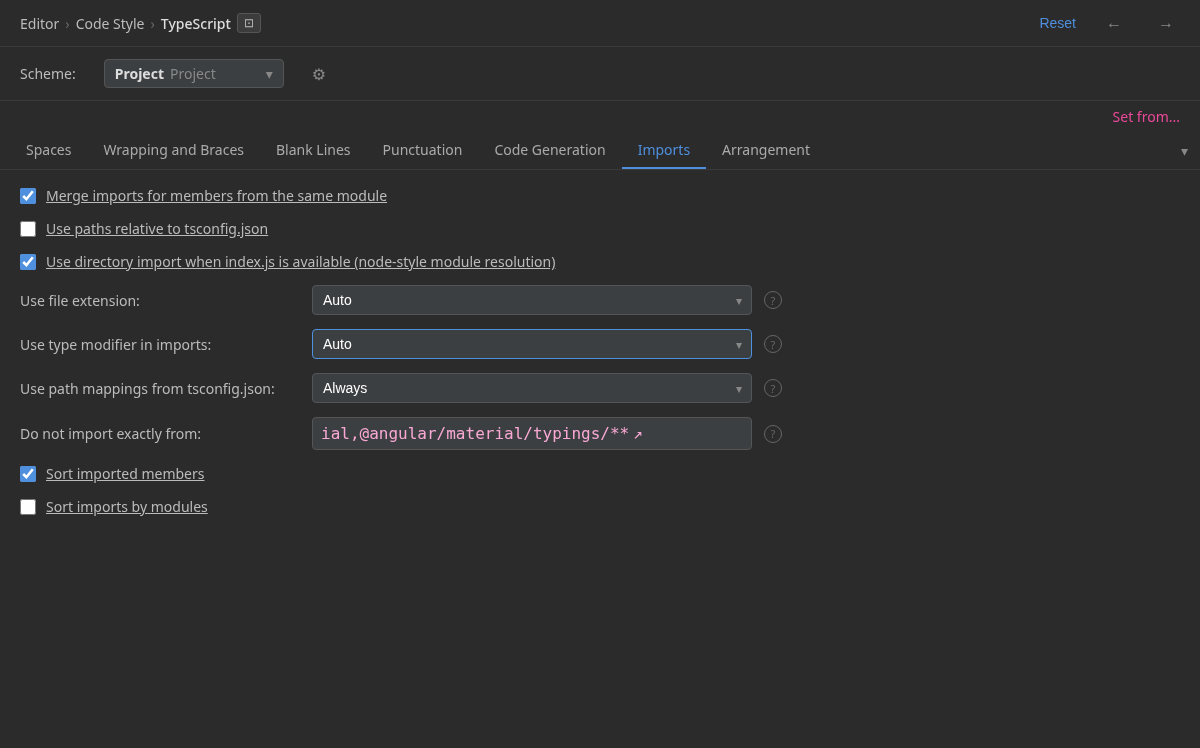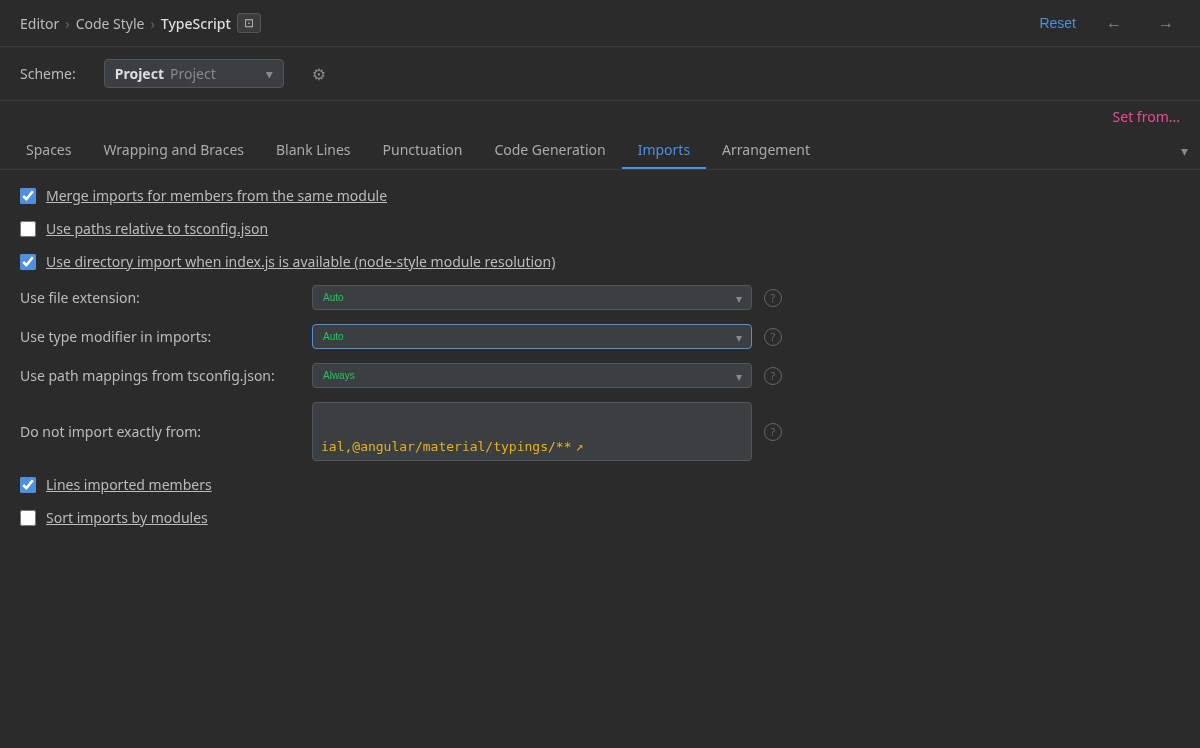--- a/index.html
+++ b/index.html
@@ -204,23 +204,23 @@
       position: relative;
       flex: 1;
       max-width: 440px;
     }
 
     .select-wrapper select {
       width: 100%;
       background: #3c3f41;
       border: 1px solid #555;
       border-radius: 4px;
-      color: #22c55e;
+      color: #ffffff;
       padding: 6px 30px 6px 10px;
-      font-size: 10px;
+      font-size: 14px;
       cursor: pointer;
       appearance: none;
       -webkit-appearance: none;
       outline: none;
     }
 
     .select-wrapper.active-border select {
       border: 1.5px solid #4e8fde;
     }
 
@@ -255,27 +255,26 @@
       background: #3c3f41;
       border: 1px solid #555;
       border-radius: 4px;
       padding: 6px 8px;
       gap: 4px;
       max-width: 440px;
       flex: 1;
     }
 
     .text-input-inner span {
-      color: #eab308;
+      color: #f9a8d4;
       font-family: monospace;
-      font-size: 13px;
+      font-size: 16px;
       overflow: hidden;
       text-overflow: ellipsis;
       white-space: nowrap;
-      margin-top: 30px;
     }
 
     .expand-icon {
       color: #888;
       font-size: 12px;
       flex-shrink: 0;
     }
   </style>
 </head>
 <body>
@@ -354,19 +353,19 @@
     <div class="field-row">
       <span class="field-label">Do not import exactly from:</span>
       <div class="text-input-inner" style="max-width: 440px; flex: 1 1 0%;">
         <span>ial,@angular/material/typings/**</span>
         <span class="expand-icon">↗</span>
       </div>
       <span class="help-icon">?</span>
     </div>
     <div class="checkbox-row">
       <input type="checkbox" id="sort-imported-members" checked="" style="">
-      <label for="sort-imported-members">Lines imported members</label>
+      <label for="sort-imported-members">Sort imported members</label>
     </div>
     <div class="checkbox-row">
       <input type="checkbox" id="sort-imports-by-modules" style="">
       <label for="sort-imports-by-modules">Sort imports by modules</label>
     </div>
   </div>
 
 </body></html>

